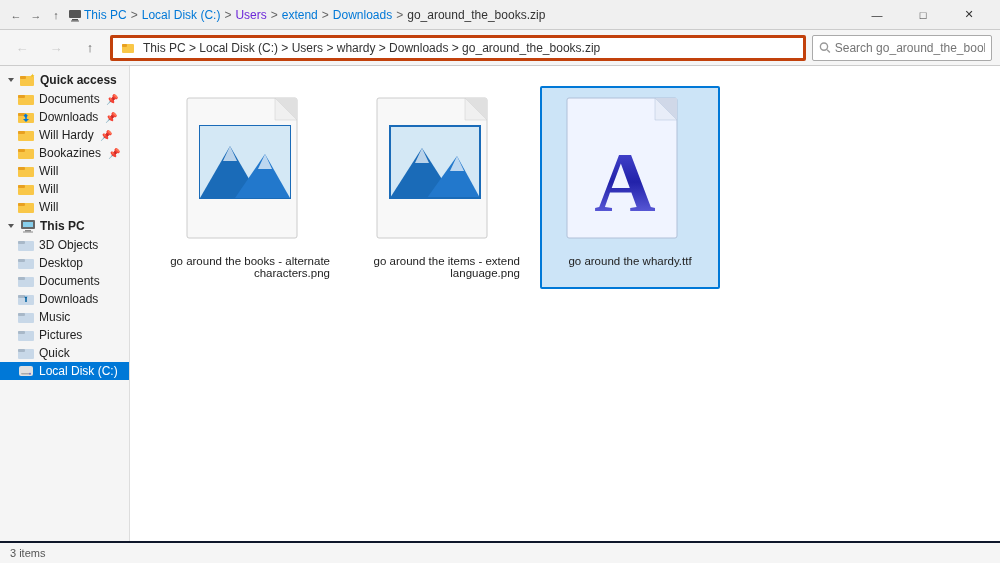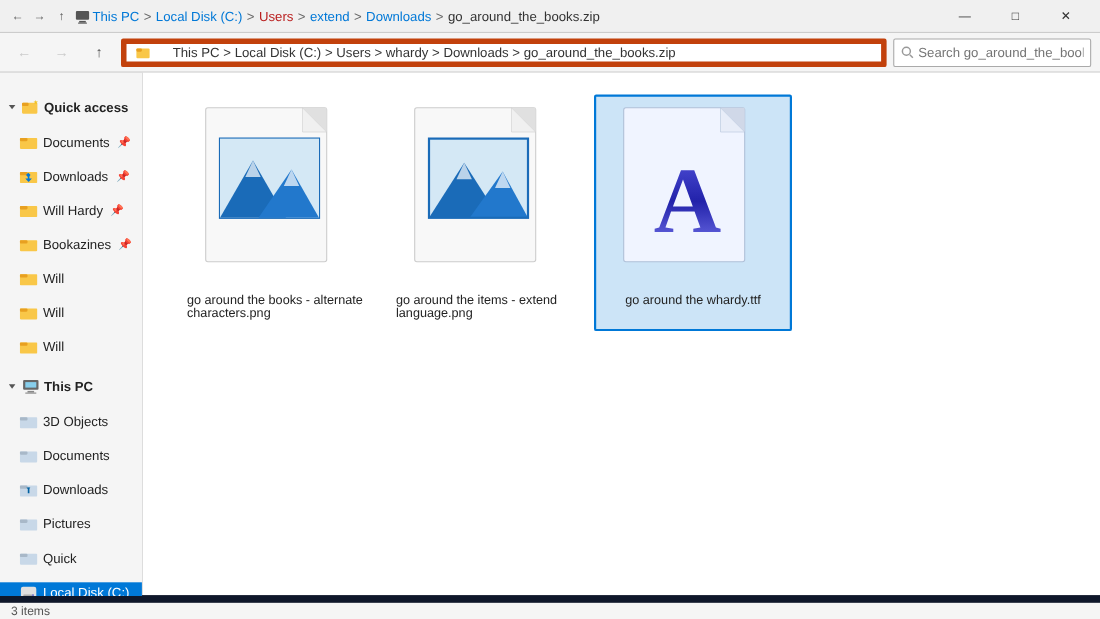--- a/index.html
+++ b/index.html
@@ -82,26 +82,26 @@
       border: 1px solid transparent;
       border-radius: 2px;
       color: #555;
       font-size: 13px;
     }
     .nav-btn.disabled { color: #ccc; cursor: default; }
     .address-path {
       flex: 1;
       height: 26px;
       background: #fff;
-      border: 5px solid #c2410c;
+      border: 3px solid #c2410c;
       border-radius: 2px;
       display: flex;
       align-items: center;
       padding: 0 8px;
-      gap: 20px;
+      gap: 8px;
       font-size: 12px;
     }
     .search-box {
       width: 180px;
       height: 26px;
       border: 1px solid #aaa;
       border-radius: 2px;
       display: flex;
       align-items: center;
       padding: 0 6px;
@@ -133,33 +133,31 @@
     }
     .sidebar-section-header {
       display: flex;
       align-items: center;
       padding: 3px 6px;
       cursor: pointer;
       font-size: 12px;
       font-weight: 600;
       color: #222;
       gap: 4px;
-      margin-top: 17px;
     }
     .sidebar-item {
       display: flex;
       align-items: center;
       padding: 2px 6px 2px 18px;
       cursor: pointer;
       font-size: 12px;
       color: #222;
       gap: 5px;
       white-space: nowrap;
       overflow: hidden;
-      margin-top: 13px;
     }
     .sidebar-item.selected { background: #0078d7; color: #fff; }
     .pin-icon { font-size: 10px; color: #999; margin-left: 2px; }
 
     
     .content-area {
       flex: 1;
       background: #fff;
       overflow: auto;
       padding: 20px 30px;
@@ -178,33 +176,33 @@
       padding: 8px;
       cursor: pointer;
       border: 2px solid transparent;
       border-radius: 2px;
     }
     .file-item.selected { background: #cce4f7; border-color: #0078d7; }
 
     .file-label {
       font-size: 11.5px;
       color: #222;
-      text-align: left;
-      margin-top: 16px;
+      text-align: right;
+      margin-top: 4px;
       word-break: break-word;
       max-width: 160px;
     }
 
     
     svg { display: block; }
 
     .status-bar {
       height: 22px;
       background: #f5f5f5;
-      border-top: 7px solid #0f172a;
+      border-top: 2px solid #0f172a;
       display: flex;
       align-items: center;
       padding: 0 10px;
       font-size: 11px;
       color: #555;
     }
   </style>
 </head>
 <body>
 
@@ -216,21 +214,21 @@
     <div class="title-bar-path">
       <svg width="14" height="14" viewBox="0 0 14 14">
         <rect x="1" y="2" width="12" height="8" rx="1" fill="#555"></rect>
         <rect x="4" y="11" width="6" height="1.5" fill="#555"></rect>
         <rect x="3" y="12.5" width="8" height="1" fill="#555"></rect>
       </svg>
       <span style="color:#0078d7;cursor:pointer">This PC</span>
       <span class="path-sep">&gt;</span>
       <span style="color:#0078d7;cursor:pointer">Local Disk (C:)</span>
       <span class="path-sep">&gt;</span>
-      <span style="color:#b91c1c;cursor:pointer">Users</span>
+      <span style="color:#6d28d9;cursor:pointer">Users</span>
       <span class="path-sep">&gt;</span>
       <span style="color:#0078d7;cursor:pointer">extend</span>
       <span class="path-sep">&gt;</span>
       <span style="color:#0078d7;cursor:pointer">Downloads</span>
       <span class="path-sep">&gt;</span>
       <span>go_around_the_books.zip</span>
     </div>
   </div>
   <div class="window-controls">
     <div class="win-btn">—</div>
@@ -355,39 +353,53 @@
     </div>
 
     <div class="sidebar-item">
       <svg width="16" height="14" viewBox="0 0 16 14">
         <rect x="0" y="3" width="16" height="10" rx="1" fill="#c8d8e8"></rect>
         <rect x="0" y="3" width="7" height="3" rx="1" fill="#a8b8c8"></rect>
       </svg>
       <span>3D Objects</span>
     </div>
 
+    <div class="sidebar-item">
+      <svg width="16" height="14" viewBox="0 0 16 14">
+        <rect x="0" y="3" width="16" height="10" rx="1" fill="#c8d8e8"></rect>
+        <rect x="0" y="3" width="7" height="3" rx="1" fill="#a8b8c8"></rect>
+      </svg>
+      <span>Desktop</span>
+    </div>
 
     <div class="sidebar-item">
       <svg width="16" height="14" viewBox="0 0 16 14">
         <rect x="0" y="3" width="16" height="10" rx="1" fill="#c8d8e8"></rect>
         <rect x="0" y="3" width="7" height="3" rx="1" fill="#a8b8c8"></rect>
       </svg>
       <span>Documents</span>
     </div>
 
     <div class="sidebar-item">
       <svg width="16" height="14" viewBox="0 0 16 14">
         <rect x="0" y="3" width="16" height="10" rx="1" fill="#c8d8e8"></rect>
         <rect x="0" y="3" width="7" height="3" rx="1" fill="#a8b8c8"></rect>
         <line x1="8" y1="5" x2="8" y2="10" stroke="#0060a0" stroke-width="1.5"></line>
         <polygon points="5,9 8,12 11,9" fill="#0060a0" transform="scale(0.6) translate(5,-1)"></polygon>
       </svg>
       <span>Downloads</span>
     </div>
 
+    <div class="sidebar-item">
+      <svg width="16" height="14" viewBox="0 0 16 14">
+        <rect x="0" y="3" width="16" height="10" rx="1" fill="#c8d8e8"></rect>
+        <rect x="0" y="3" width="7" height="3" rx="1" fill="#a8b8c8"></rect>
+      </svg>
+      <span>Music</span>
+    </div>
 
     <div class="sidebar-item">
       <svg width="16" height="14" viewBox="0 0 16 14">
         <rect x="0" y="3" width="16" height="10" rx="1" fill="#c8d8e8"></rect>
         <rect x="0" y="3" width="7" height="3" rx="1" fill="#a8b8c8"></rect>
       </svg>
       <span>Pictures</span>
     </div>
 
     <div class="sidebar-item">

